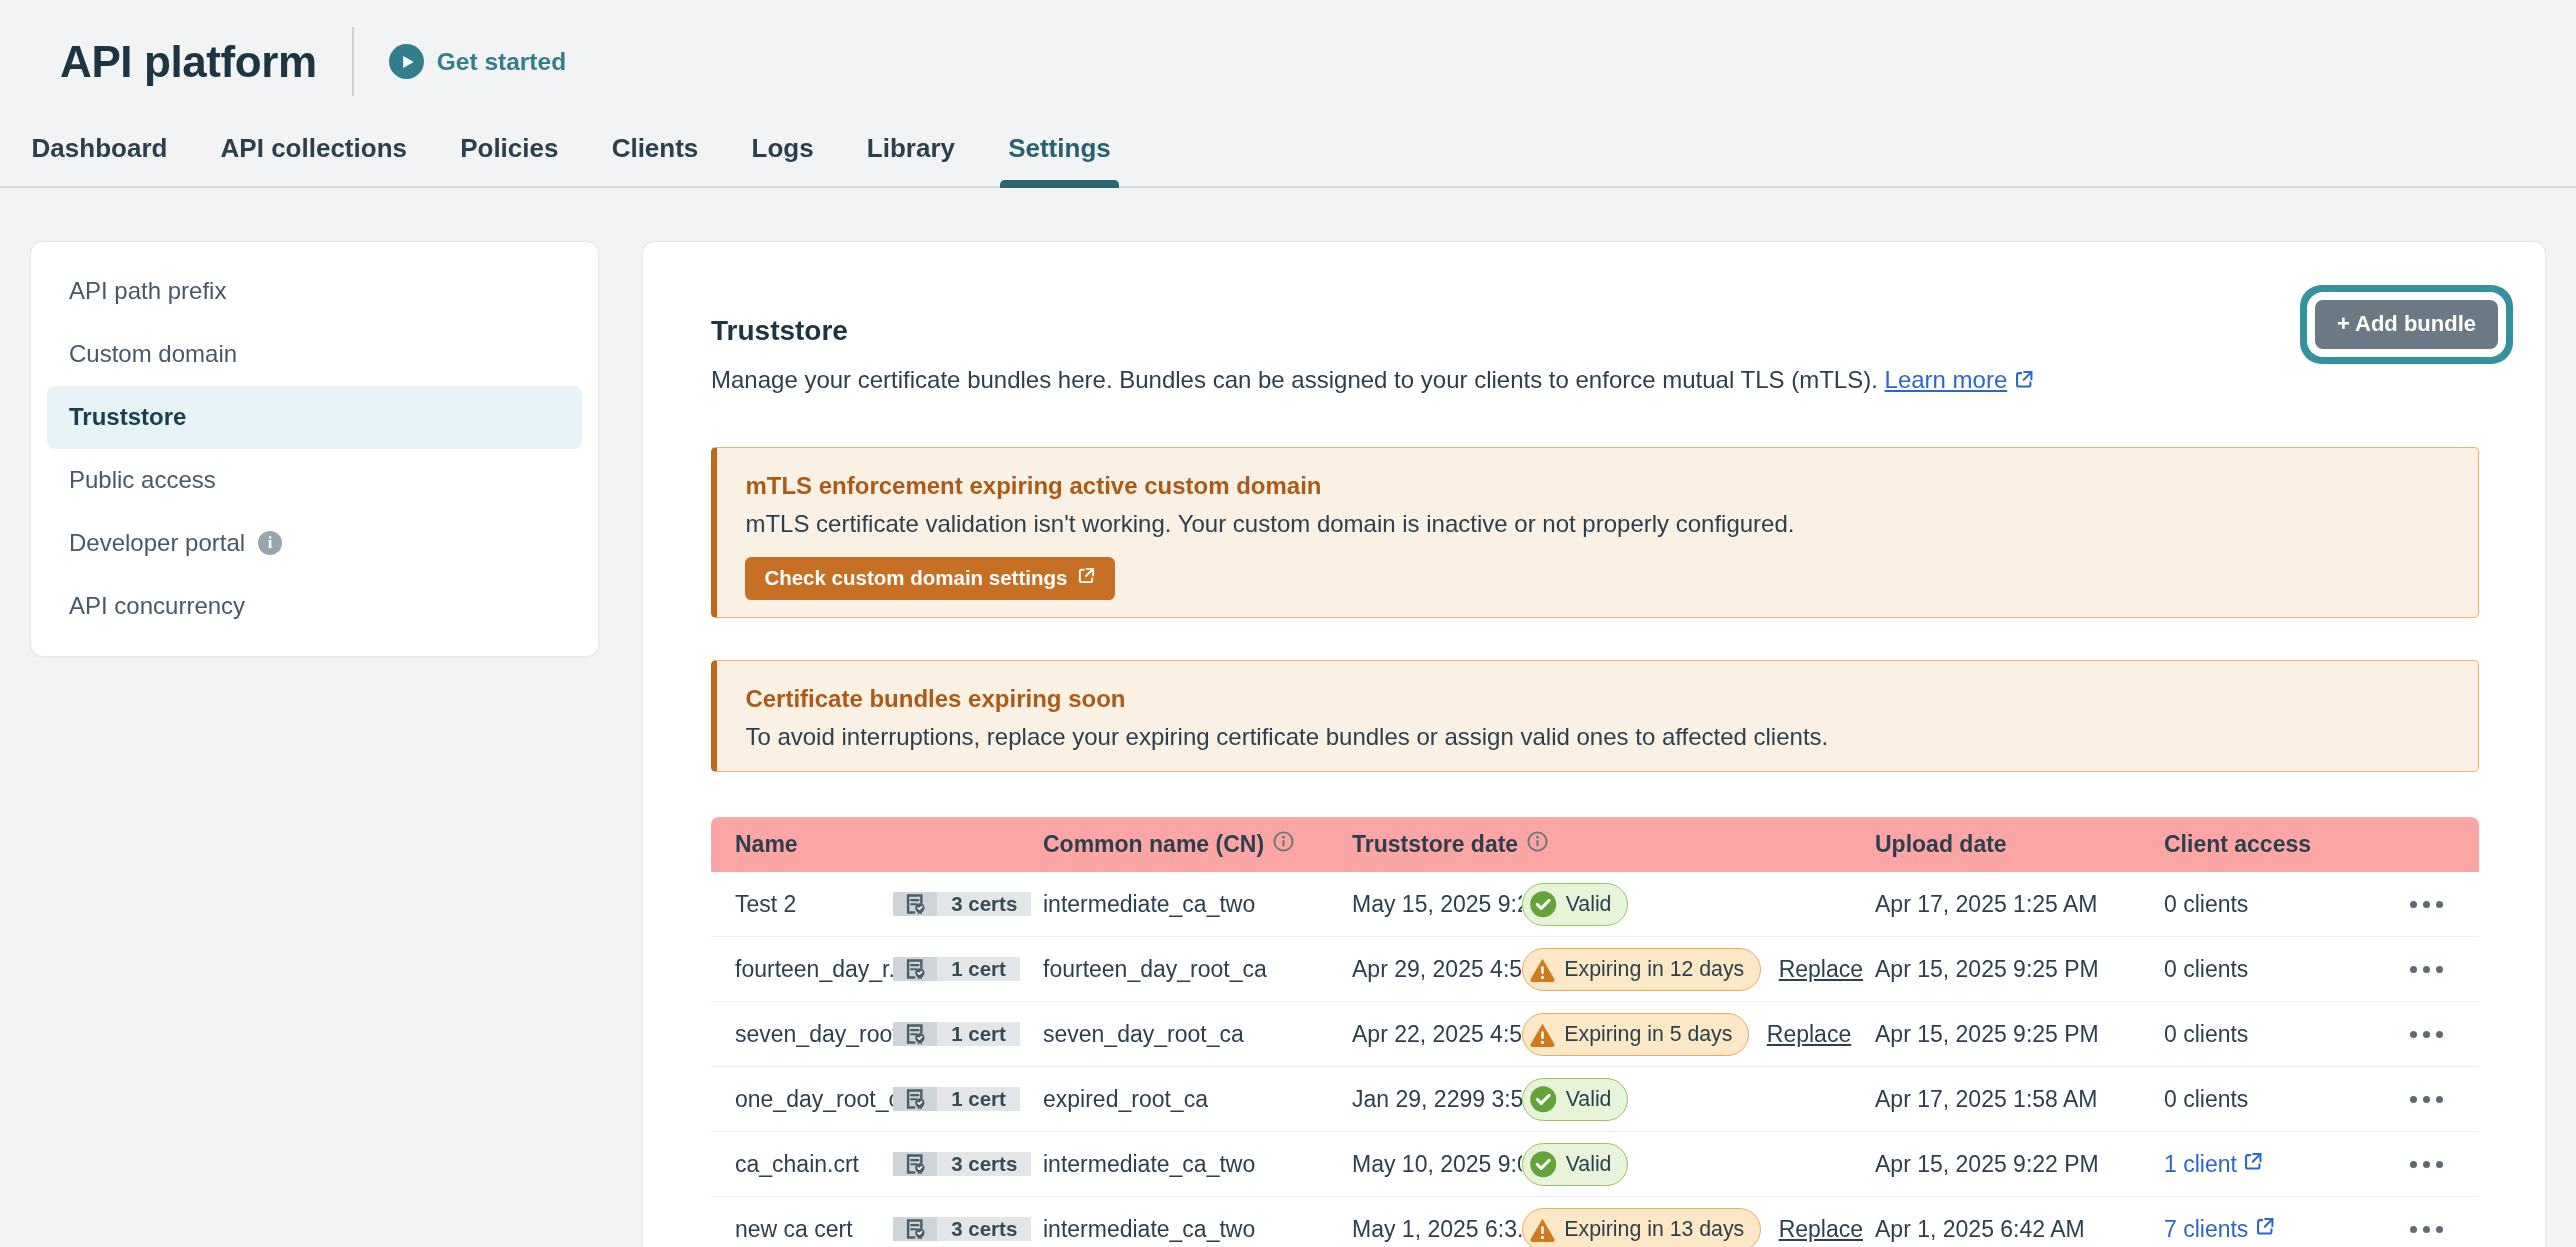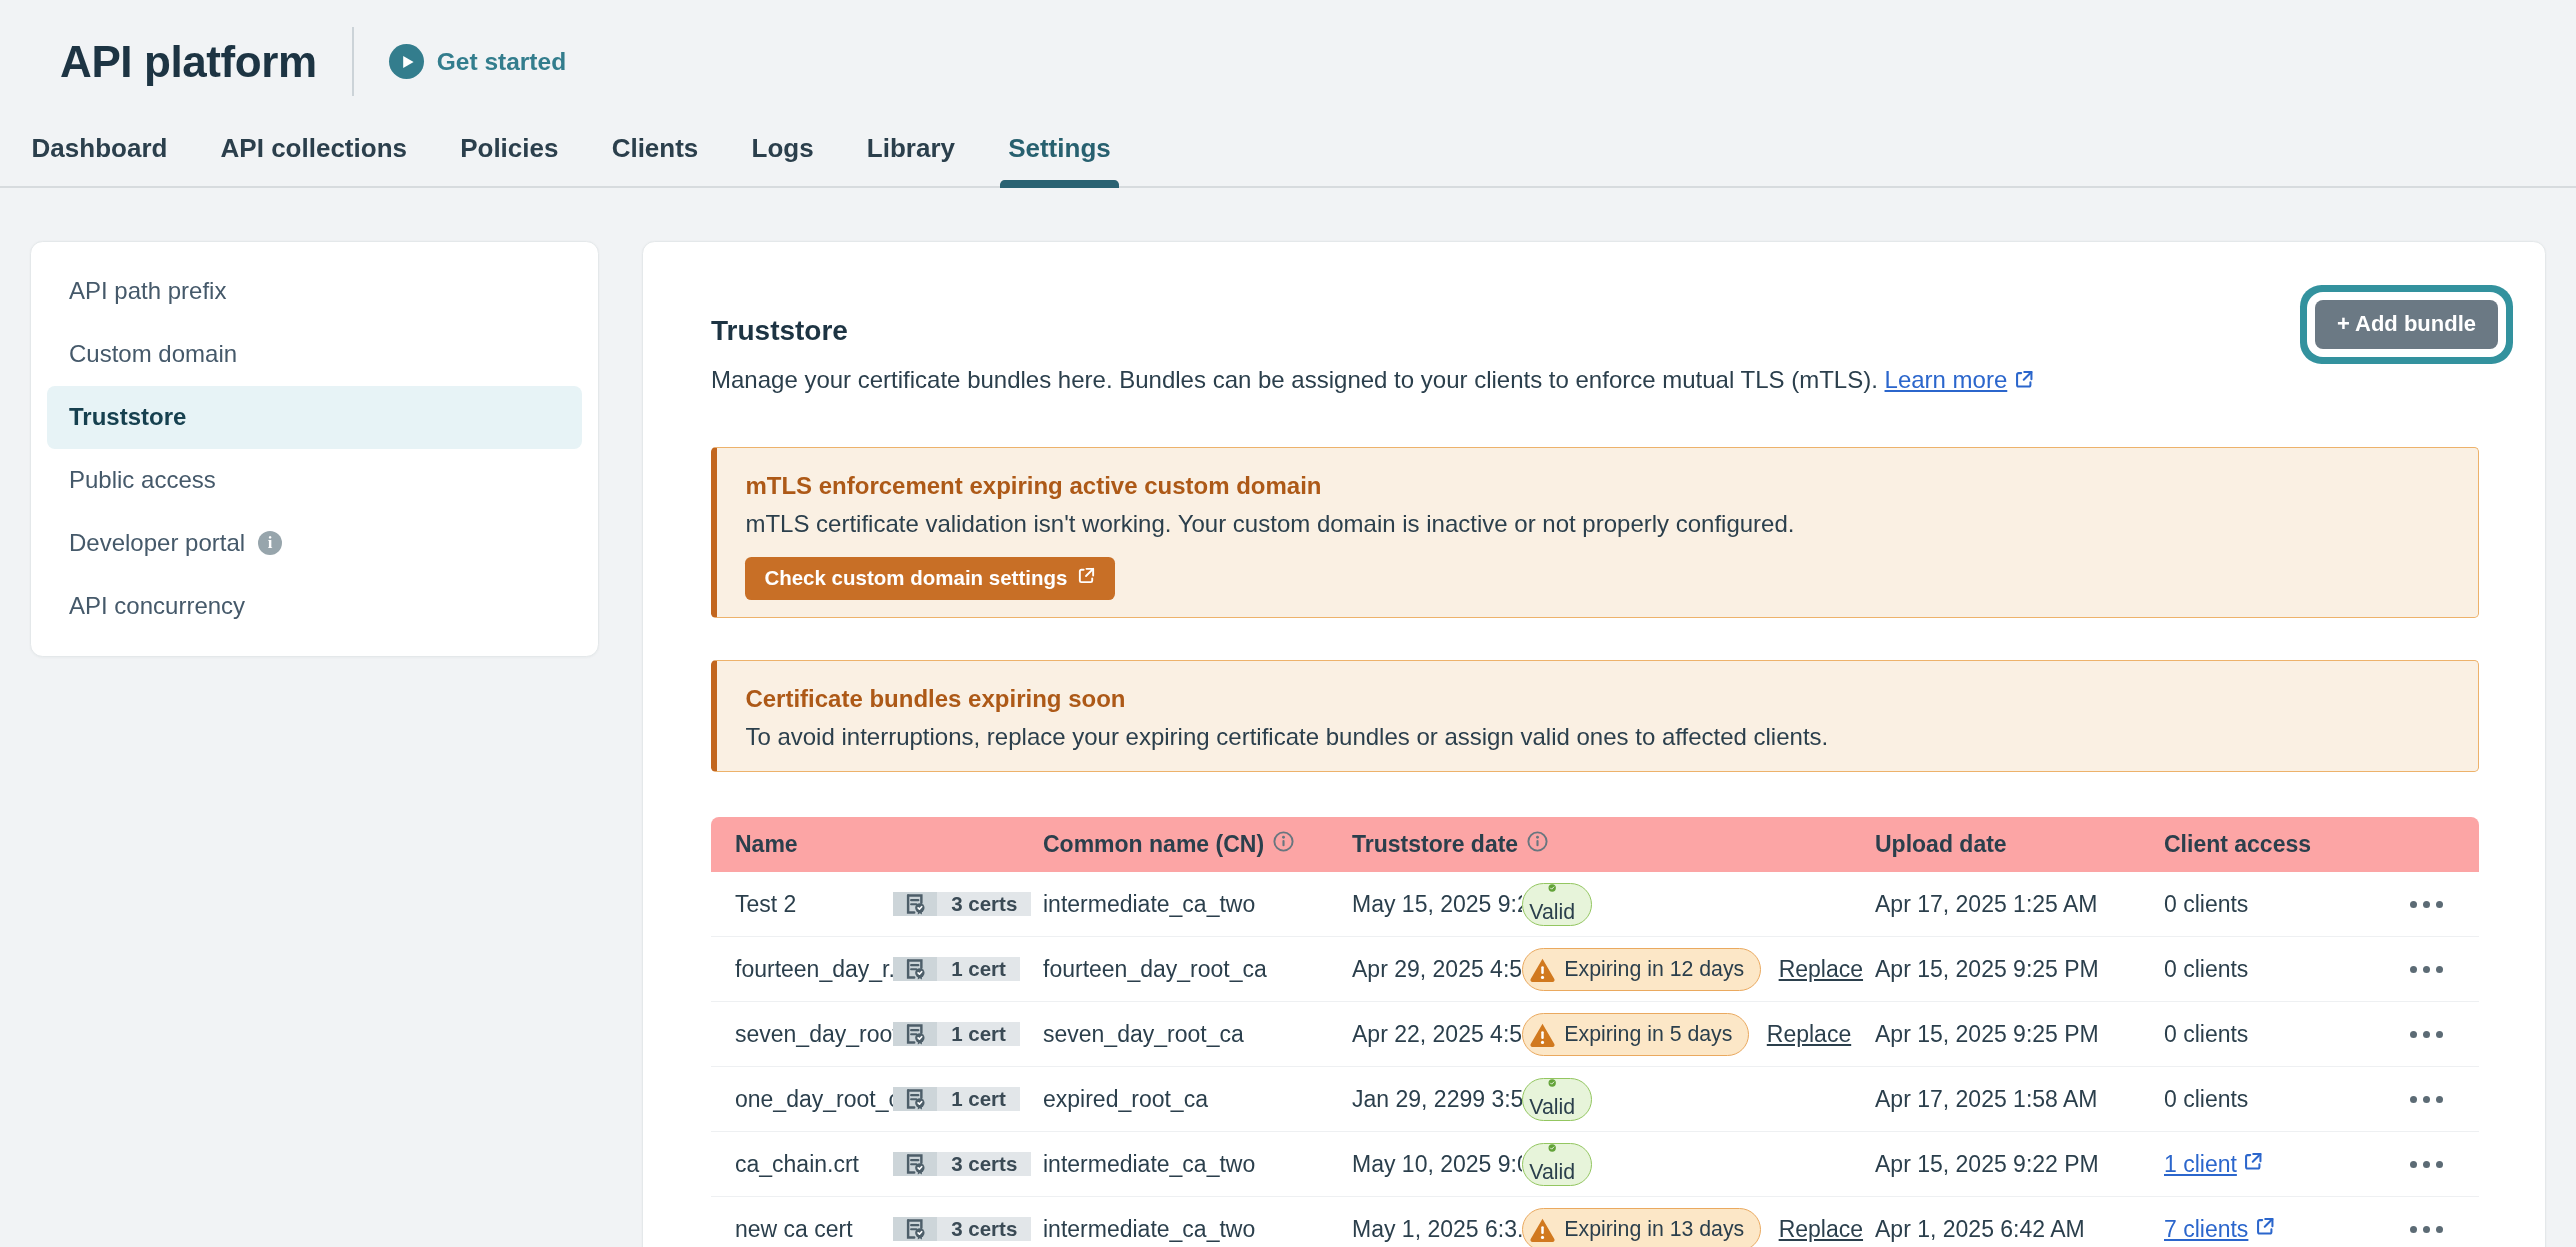--- a/index.html
+++ b/index.html
@@ -60,26 +60,26 @@
   .body-row { height:65px; border-bottom:1.6px solid #eef0f2; }
 
   .name-text { width:158px; overflow:hidden; white-space:nowrap; flex:0 0 158px; }
   .cert-badge { display:flex; align-items:center; height:36px; border-radius:6.3px; overflow:hidden; flex:0 0 auto; }
   .cert-badge .icon-part { width:44px; background:#cdd5d9; display:flex; align-items:center; justify-content:center; }
   .cert-badge .count-part { background:#e2e6e9; display:flex; align-items:center; padding:0 14.2px; font-size:20.5px; font-weight:700; color:#3a4a55; white-space:nowrap; }
 
   .exp-date { flex:0 0 170px; white-space:nowrap; overflow:hidden; }
   .badge-wrap { flex:0 0 197px; display:flex; }
   .status-pill { display:inline-flex; align-items:center; gap:8px; height:43px; padding:0 16px 0 6.3px; border-radius:22px; font-size:21.3px; color:#2b3f4c; white-space:nowrap; }
-  .status-pill.valid { background:#e7f4da; border:1.6px solid #93c660;flex-direction:column; }
+  .status-pill.valid { background:#e7f4da; border:1.6px solid #93c660; }
   .status-pill.warning { background:#fce7c7; border:1.6px solid #eaa95f; }
   .v-div { width:1.6px; height:33px; background:#dfe3e6; margin-right:17.4px; }
   .replace-link { font-size:23px; color:#2b3f4c; text-decoration:underline; cursor:pointer; white-space:nowrap; }
 
-  .clients-link { font-size:23px; color:#2b66cc; text-decoration:underline; cursor:pointer; white-space:nowrap; display:inline-flex; align-items:center; }
+  .clients-link { font-size:23px; color:#2b66cc; cursor:pointer; white-space:nowrap; display:inline-flex; align-items:center; }
 
   .actions-cell { justify-content:flex-end; padding-right:28.4px; }
   .dots-btn { display:flex; gap:5.5px; background:none; border:none; cursor:pointer; padding:8px; }
   .dots-btn i { width:7.1px; height:7.1px; border-radius:50%; background:#5c6b75; }
 
   .info-outline { flex:0 0 auto; }
 </style>
 </head>
 <body>
 

